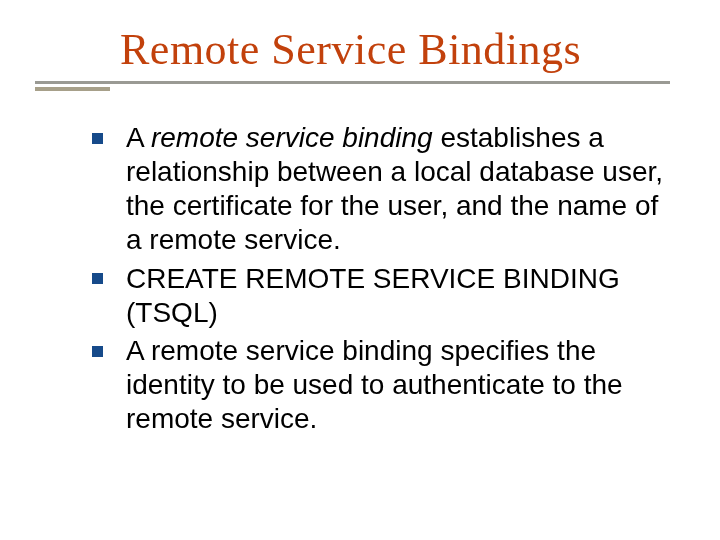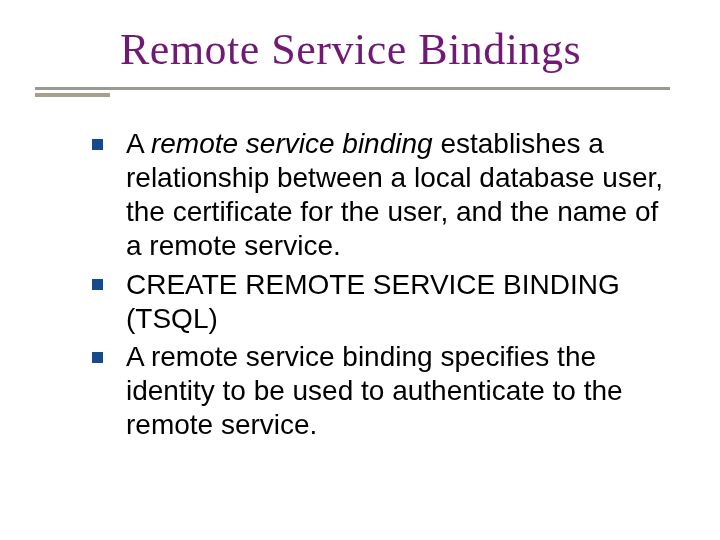--- a/index.html
+++ b/index.html
@@ -19,22 +19,22 @@
     box-sizing: border-box;
   }
   .title-wrap {
     padding: 24px 40px 0 120px;
   }
   .title {
     font-family: "Times New Roman", Times, serif;
     font-size: 44px;
     font-weight: 400;
     letter-spacing: 0.5px;
-    margin: 0 0 6px 0;
-    color: #701a75;
+    margin: 0 0 0 0;
+    color: #c2410c;
   }
   .rule-area {
     position: relative;
     height: 18px;
     margin-left: -120px;
     margin-right: -40px;
   }
   .rule-long {
     position: absolute;
     left: 35px;

